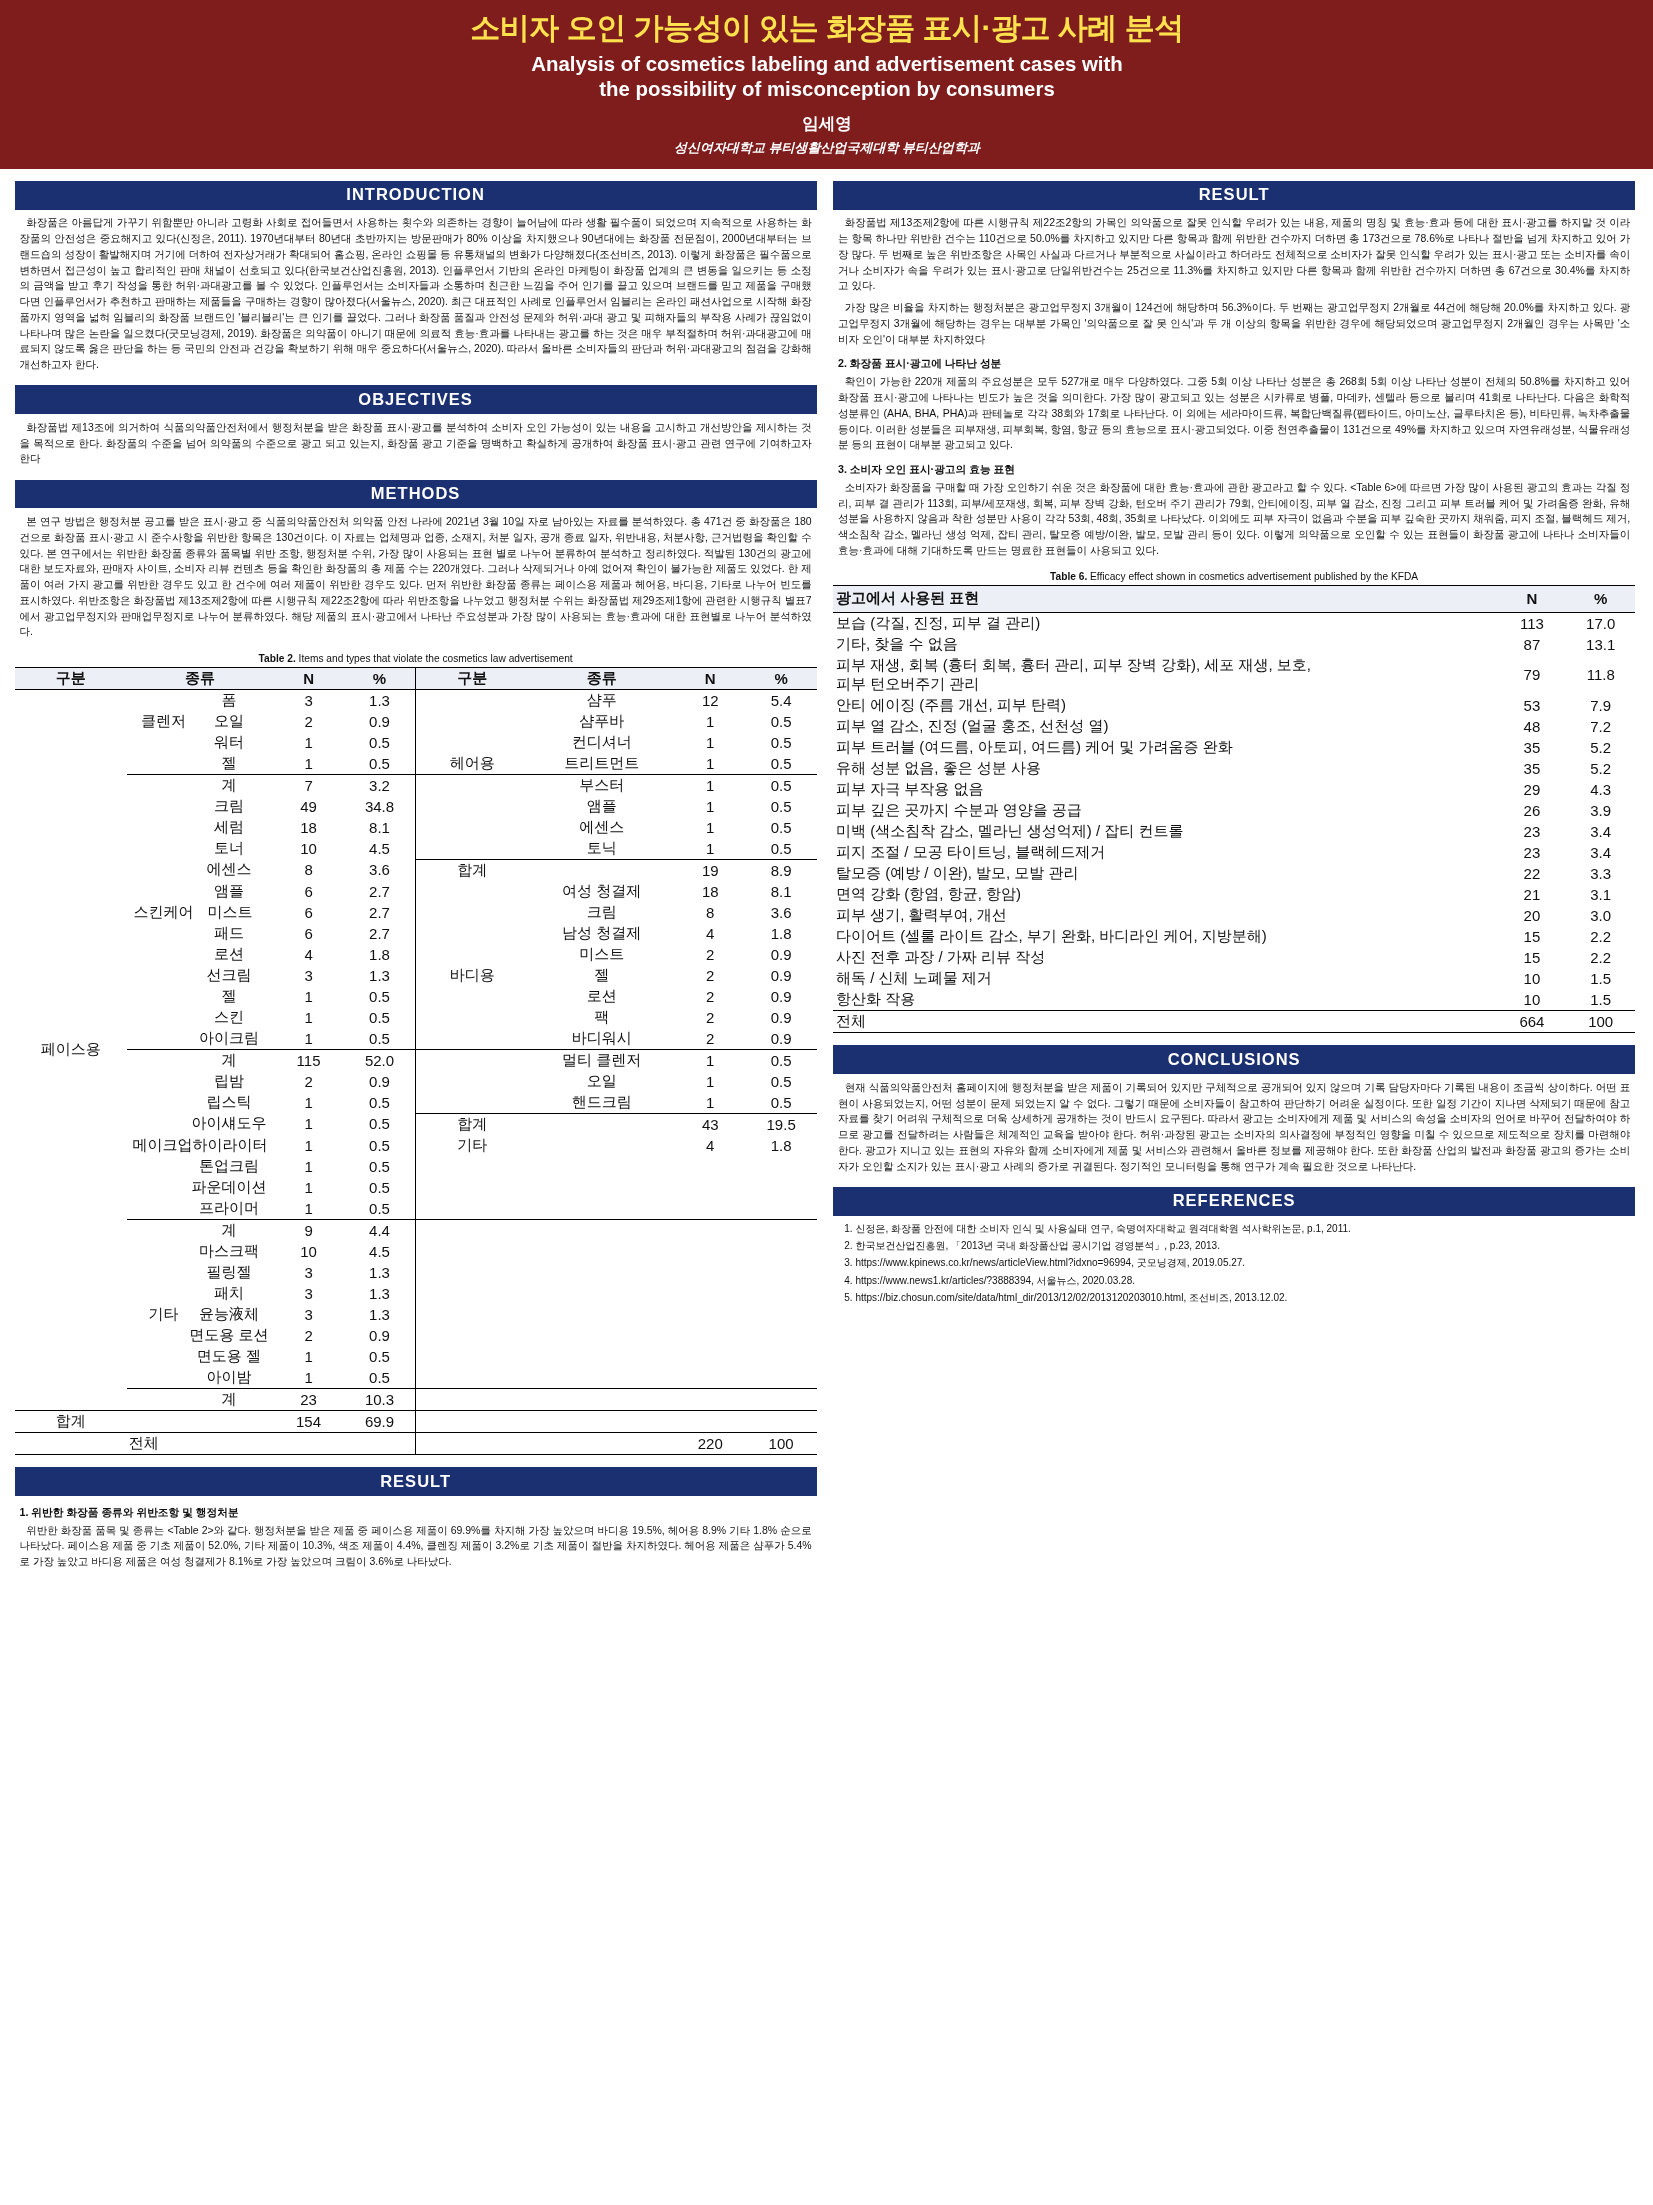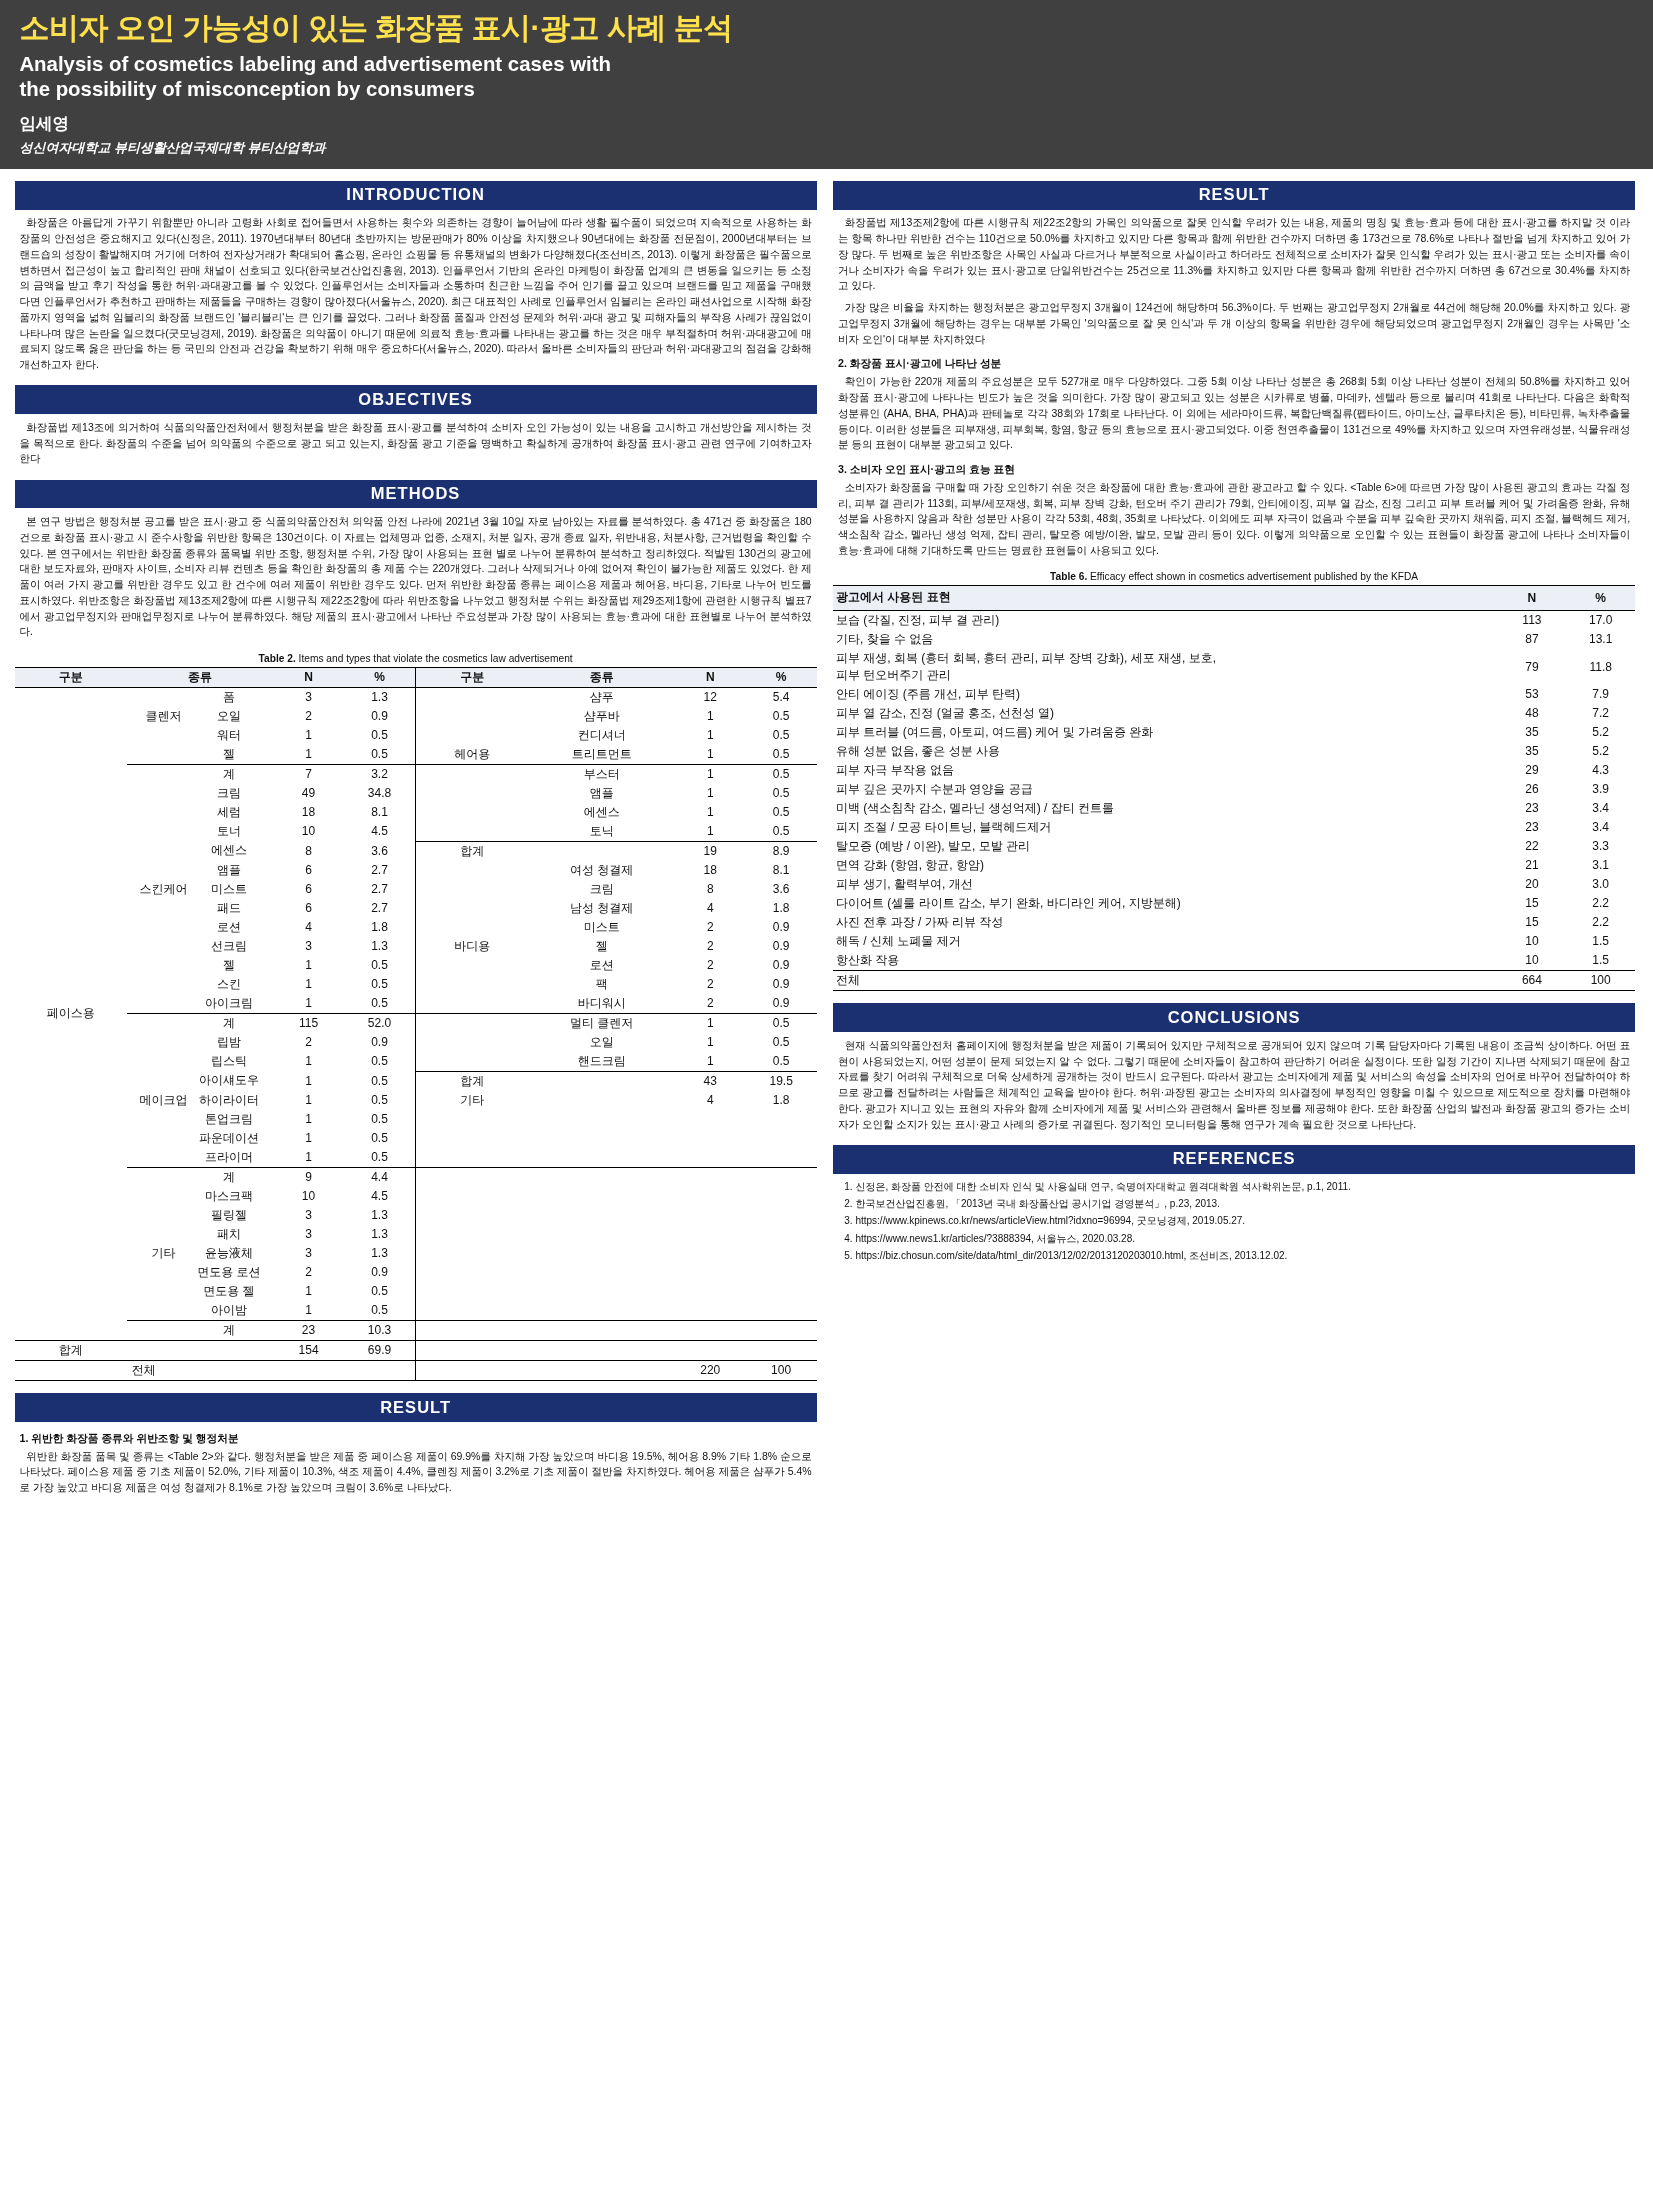--- a/index.html
+++ b/index.html
@@ -6,22 +6,23 @@
   body {
     width:1654px;
     background:#ffffff;
     font-family:"Liberation Sans", sans-serif;
     color:#111111;
   }
   .poster { width:1654px; min-height:2205px; position:relative; }
 
   
   .header {
-    background:#404040;
+    background:#7f1d1d;
     color:#ffffff;
+    text-align:center;
     padding:10.7px 19.4px 12.6px 19.4px;
     box-sizing:border-box;
   }
   .title-ko {
     color:#ffe14d;
     font-size:30px;
     font-weight:bold;
     letter-spacing:-0.5px;
     line-height:1.15;
     margin-bottom:6.8px;
@@ -85,21 +86,21 @@
   .tbl-cap {
     font-size:10.2px;
     text-align:center;
     margin:4.9px 0 2.9px 0;
   }
   .tbl-cap b { font-weight:bold; }
 
   table.data {
     border-collapse:collapse;
     width:100%;
-    font-size:12px;
+    font-size:15px;
   }
   table.data th, table.data td {
     padding:1px 2.9px;
     vertical-align:middle;
   }
   table.data th {
     font-weight:bold;
     text-align:center;
   }
   .t2 th, .t2 td { border:none; }

